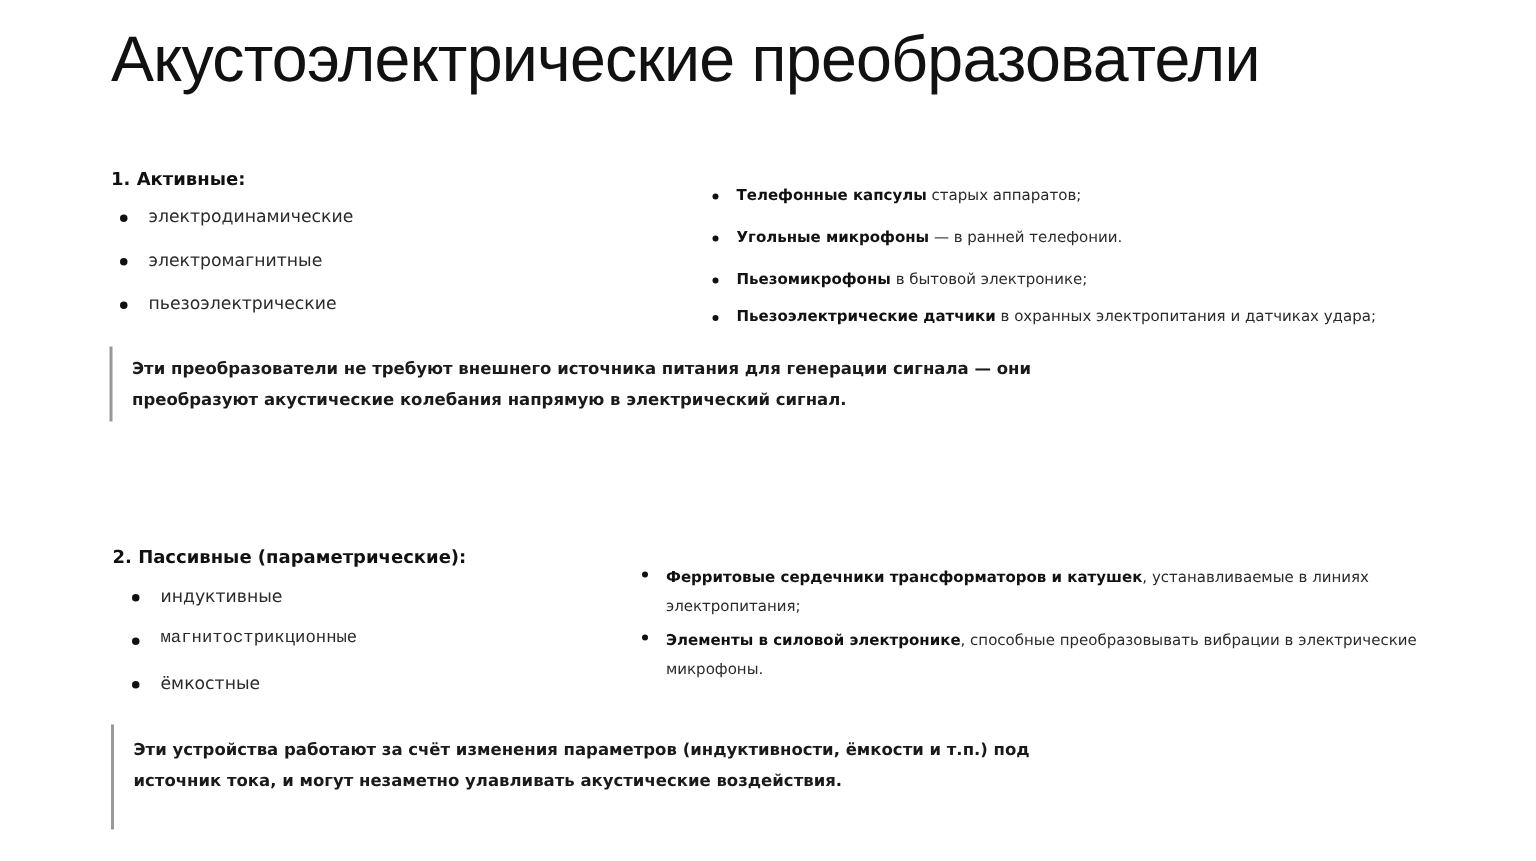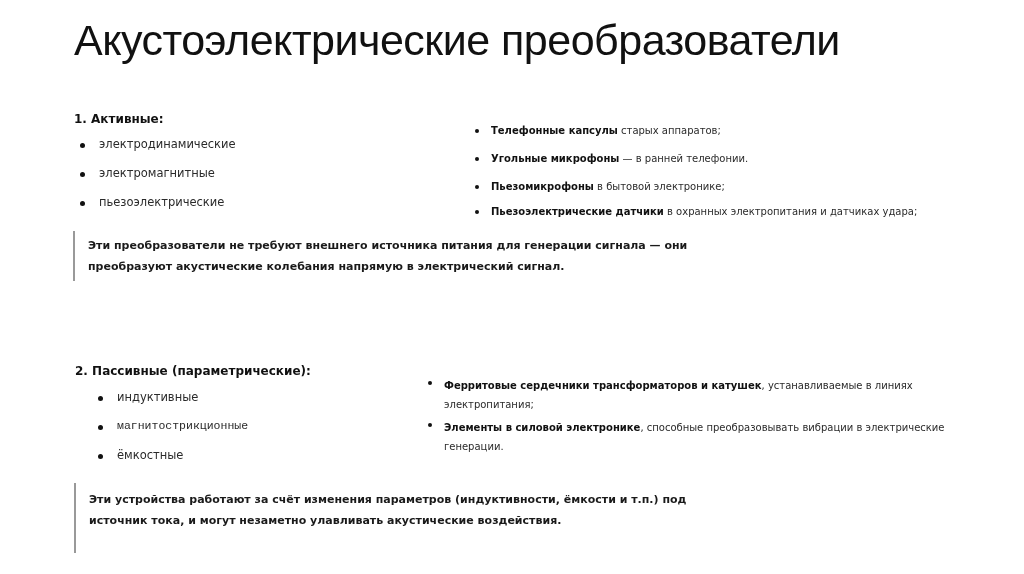--- a/index.html
+++ b/index.html
@@ -57,27 +57,27 @@
   <li style="height:18px;"><span class="bullet"></span><b>Пьезоэлектрические датчики</b><span> в охранных электропитания и датчиках удара;</span></li>
 </ul>
 
 <div class="quote" style="left:73px; top:231px; height:50px; padding-top:4px; line-height:21px;">
   <p>Эти преобразователи не требуют внешнего источника питания для генерации сигнала — они</p>
   <p>преобразуют акустические колебания напрямую в электрический сигнал.</p>
 </div>
 
 <div class="heading" style="left:75px; top:364px;">2. Пассивные (параметрические):</div>
 
-<ul class="list" style="left:92px; top:390px;">
+<ul class="list" style="left:82px; top:390px;">
   <li style="height:29px;"><span class="bullet"></span><span>индуктивные</span></li>
   <li style="height:29px;font-family:Liberation Mono, monospace;"><span class="bullet"></span><span>магнитострикционные</span></li>
   <li style="height:29px;"><span class="bullet"></span><span>ёмкостные</span></li>
 </ul>
 
 <ul class="rlist" style="left:424px; top:376px;">
   <li style="height:42px; line-height:19px;"><span class="bullet"></span><b>Ферритовые сердечники трансформаторов и катушек</b><span>, устанавливаемые в линиях</span><br><span>электропитания;</span></li>
-  <li style="height:40px; line-height:19px;"><span class="bullet"></span><b>Элементы в силовой электронике</b><span>, способные преобразовывать вибрации в электрические</span><br><span>генерации.</span></li>
+  <li style="height:40px; line-height:19px;"><span class="bullet"></span><b>Элементы в силовой электронике</b><span>, способные преобразовывать вибрации в электрические</span><br><span>микрофоны.</span></li>
 </ul>
 
 <div class="quote" style="left:74px; top:483px; height:70px; padding-top:6px; line-height:21px;">
   <p>Эти устройства работают за счёт изменения параметров (индуктивности, ёмкости и т.п.) под</p>
   <p>источник тока, и могут незаметно улавливать акустические воздействия.</p>
 </div>
 
 </body></html>

